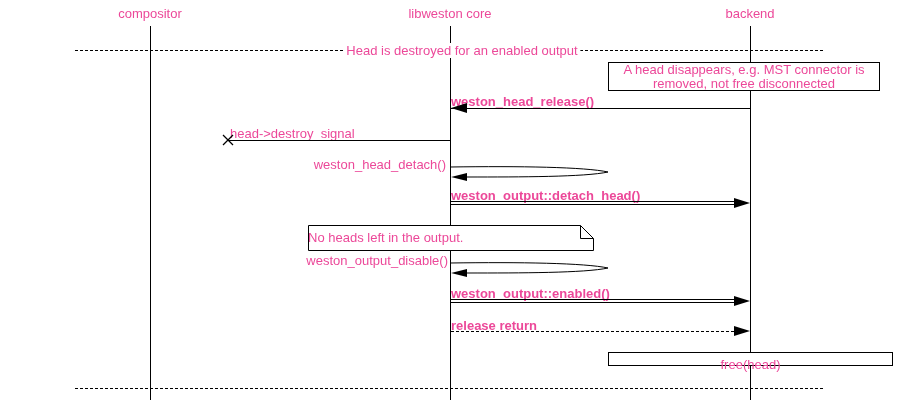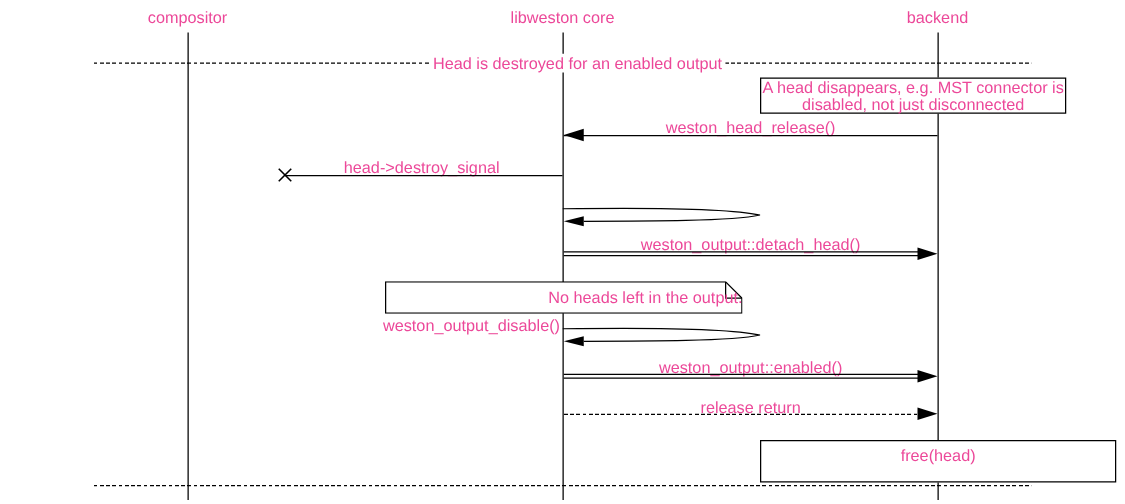--- a/index.html
+++ b/index.html
@@ -8,68 +8,69 @@
     font-family:"Liberation Sans", sans-serif; font-size:13px; color:#ec4899;
     overflow:hidden;
   }
   .actor-label { position:absolute; top:6px; width:150px; text-align:center; z-index:2; }
   .lifeline { position:absolute; top:26px; height:374px; width:1px; background:#000; z-index:1; }
   .dotted { position:absolute; height:1px; z-index:2;
     background-image:repeating-linear-gradient(to right,#000 0,#000 3px,transparent 3px,transparent 5px); }
   .divider-label { position:absolute; transform:translateX(-50%); background:#fff;
     padding:0 3px; white-space:nowrap; z-index:3; }
   .msg-line { position:absolute; height:1px; background:#000; z-index:2; }
-  .msg-label { position:absolute; text-align:center; white-space:nowrap; z-index:2; }
+  .msg-label { position:absolute; white-space:nowrap; z-index:2;font-weight:bold; }
   .label-right { position:absolute; text-align:right; white-space:nowrap; z-index:2; }
-  .label-left { position:absolute; text-align:left; white-space:nowrap; z-index:2;margin-left:45px; }
+  .label-left { position:absolute; text-align:left; white-space:nowrap; z-index:2; }
   .arrow-left { position:absolute; width:0; height:0; z-index:2;
     border-top:5px solid transparent; border-bottom:5px solid transparent; border-right:16px solid #000; }
   .arrow-right { position:absolute; width:0; height:0; z-index:2;
     border-top:5px solid transparent; border-bottom:5px solid transparent; border-left:16px solid #000; }
   .box { position:absolute; box-sizing:border-box; border:1px solid #000; background:#fff;
     text-align:center; z-index:3; }
   .note-wrap { position:absolute; z-index:3; }
   .note-text { position:absolute; left:0; top:0; width:100%; height:100%;
-    text-align:right; line-height:25px; z-index:4; }
+    text-align:left; line-height:25px; z-index:4; }
   svg { display:block; }
   .loop-svg { position:absolute; z-index:2; }
   .x-svg { position:absolute; z-index:2; }
 </style>
 </head>
 <body>
 
 <div id="diagram">
 
   <div class="actor-label" style="left:75px;">compositor</div>
   <div class="actor-label" style="left:675px;">backend</div>
   <div class="actor-label" style="left:375px;">libweston core</div>
 
   <div class="lifeline" style="left:150px;"></div>
   <div class="lifeline" style="left:450px;"></div>
   <div class="lifeline" style="left:750px;"></div>
 
   <div class="dotted" style="left:75px; top:50px; width:750px;"></div>
   <div class="divider-label" style="left:462px; top:43px;">Head is destroyed for an enabled output</div>
 
-  <div class="box" style="left:608px; top:62px; width:245px; height:29px; line-height:14px;">
+  <div class="box" style="left:608px; top:62px; width:272px; height:29px; line-height:14px;">
     <span>A head disappears, e.g. MST connector is</span><br>
-    <span>disabled, not just disconnected</span>
+    <span>removed, not free disconnected</span>
   </div>
 
   <div class="msg-label" style="left:451px; top:94px; width:299px;">weston_head_release()</div>
   <div class="msg-line" style="left:451px; top:108px; width:299px;"></div>
   <div class="arrow-left" style="left:451px; top:103px;"></div>
 
   <div class="label-left" style="left:230px; top:126px;">head-&gt;destroy_signal</div>
   <div class="msg-line" style="left:228px; top:140px; width:222px;"></div>
   <svg class="x-svg" style="left:221px; top:133px;" width="14" height="14">
     <line x1="2" y1="2" x2="12" y2="12" stroke="#000" stroke-width="1.3"></line>
     <line x1="2" y1="12" x2="12" y2="2" stroke="#000" stroke-width="1.3"></line>
   </svg>
 
+  <div class="label-right" style="left:286px; top:157px; width:160px;">weston_head_detach()</div>
   <svg class="loop-svg" style="left:450px; top:163px;" width="162" height="20">
     <path d="M0,4 C70,3 135,4 158,9 C135,14 70,14 17,14" fill="none" stroke="#000" stroke-width="1"></path>
     <polygon points="1,14 17,10 17,18" fill="#000"></polygon>
   </svg>
 
   <div class="msg-label" style="left:451px; top:188px; width:299px;">weston_output::detach_head()</div>
   <div class="msg-line" style="left:451px; top:201px; width:287px;"></div>
   <div class="msg-line" style="left:451px; top:204px; width:287px;"></div>
   <div class="arrow-right" style="left:734px; top:198px;"></div>
 
@@ -89,17 +90,17 @@
 
   <div class="msg-label" style="left:451px; top:286px; width:299px;">weston_output::enabled()</div>
   <div class="msg-line" style="left:451px; top:299px; width:287px;"></div>
   <div class="msg-line" style="left:451px; top:302px; width:287px;"></div>
   <div class="arrow-right" style="left:734px; top:296px;"></div>
 
   <div class="msg-label" style="left:451px; top:318px; width:299px;">release return</div>
   <div class="dotted" style="left:451px; top:331px; width:287px;"></div>
   <div class="arrow-right" style="left:734px; top:326px;"></div>
 
-  <div class="box" style="left:608px; top:352px; width:285px; height:34px; line-height:24px;">free(head)</div>
+  <div class="box" style="left:608px; top:352px; width:285px; height:14px; line-height:24px;">free(head)</div>
 
   <div class="dotted" style="left:75px; top:388px; width:750px;"></div>
 
 </div>
 
 </body></html>

